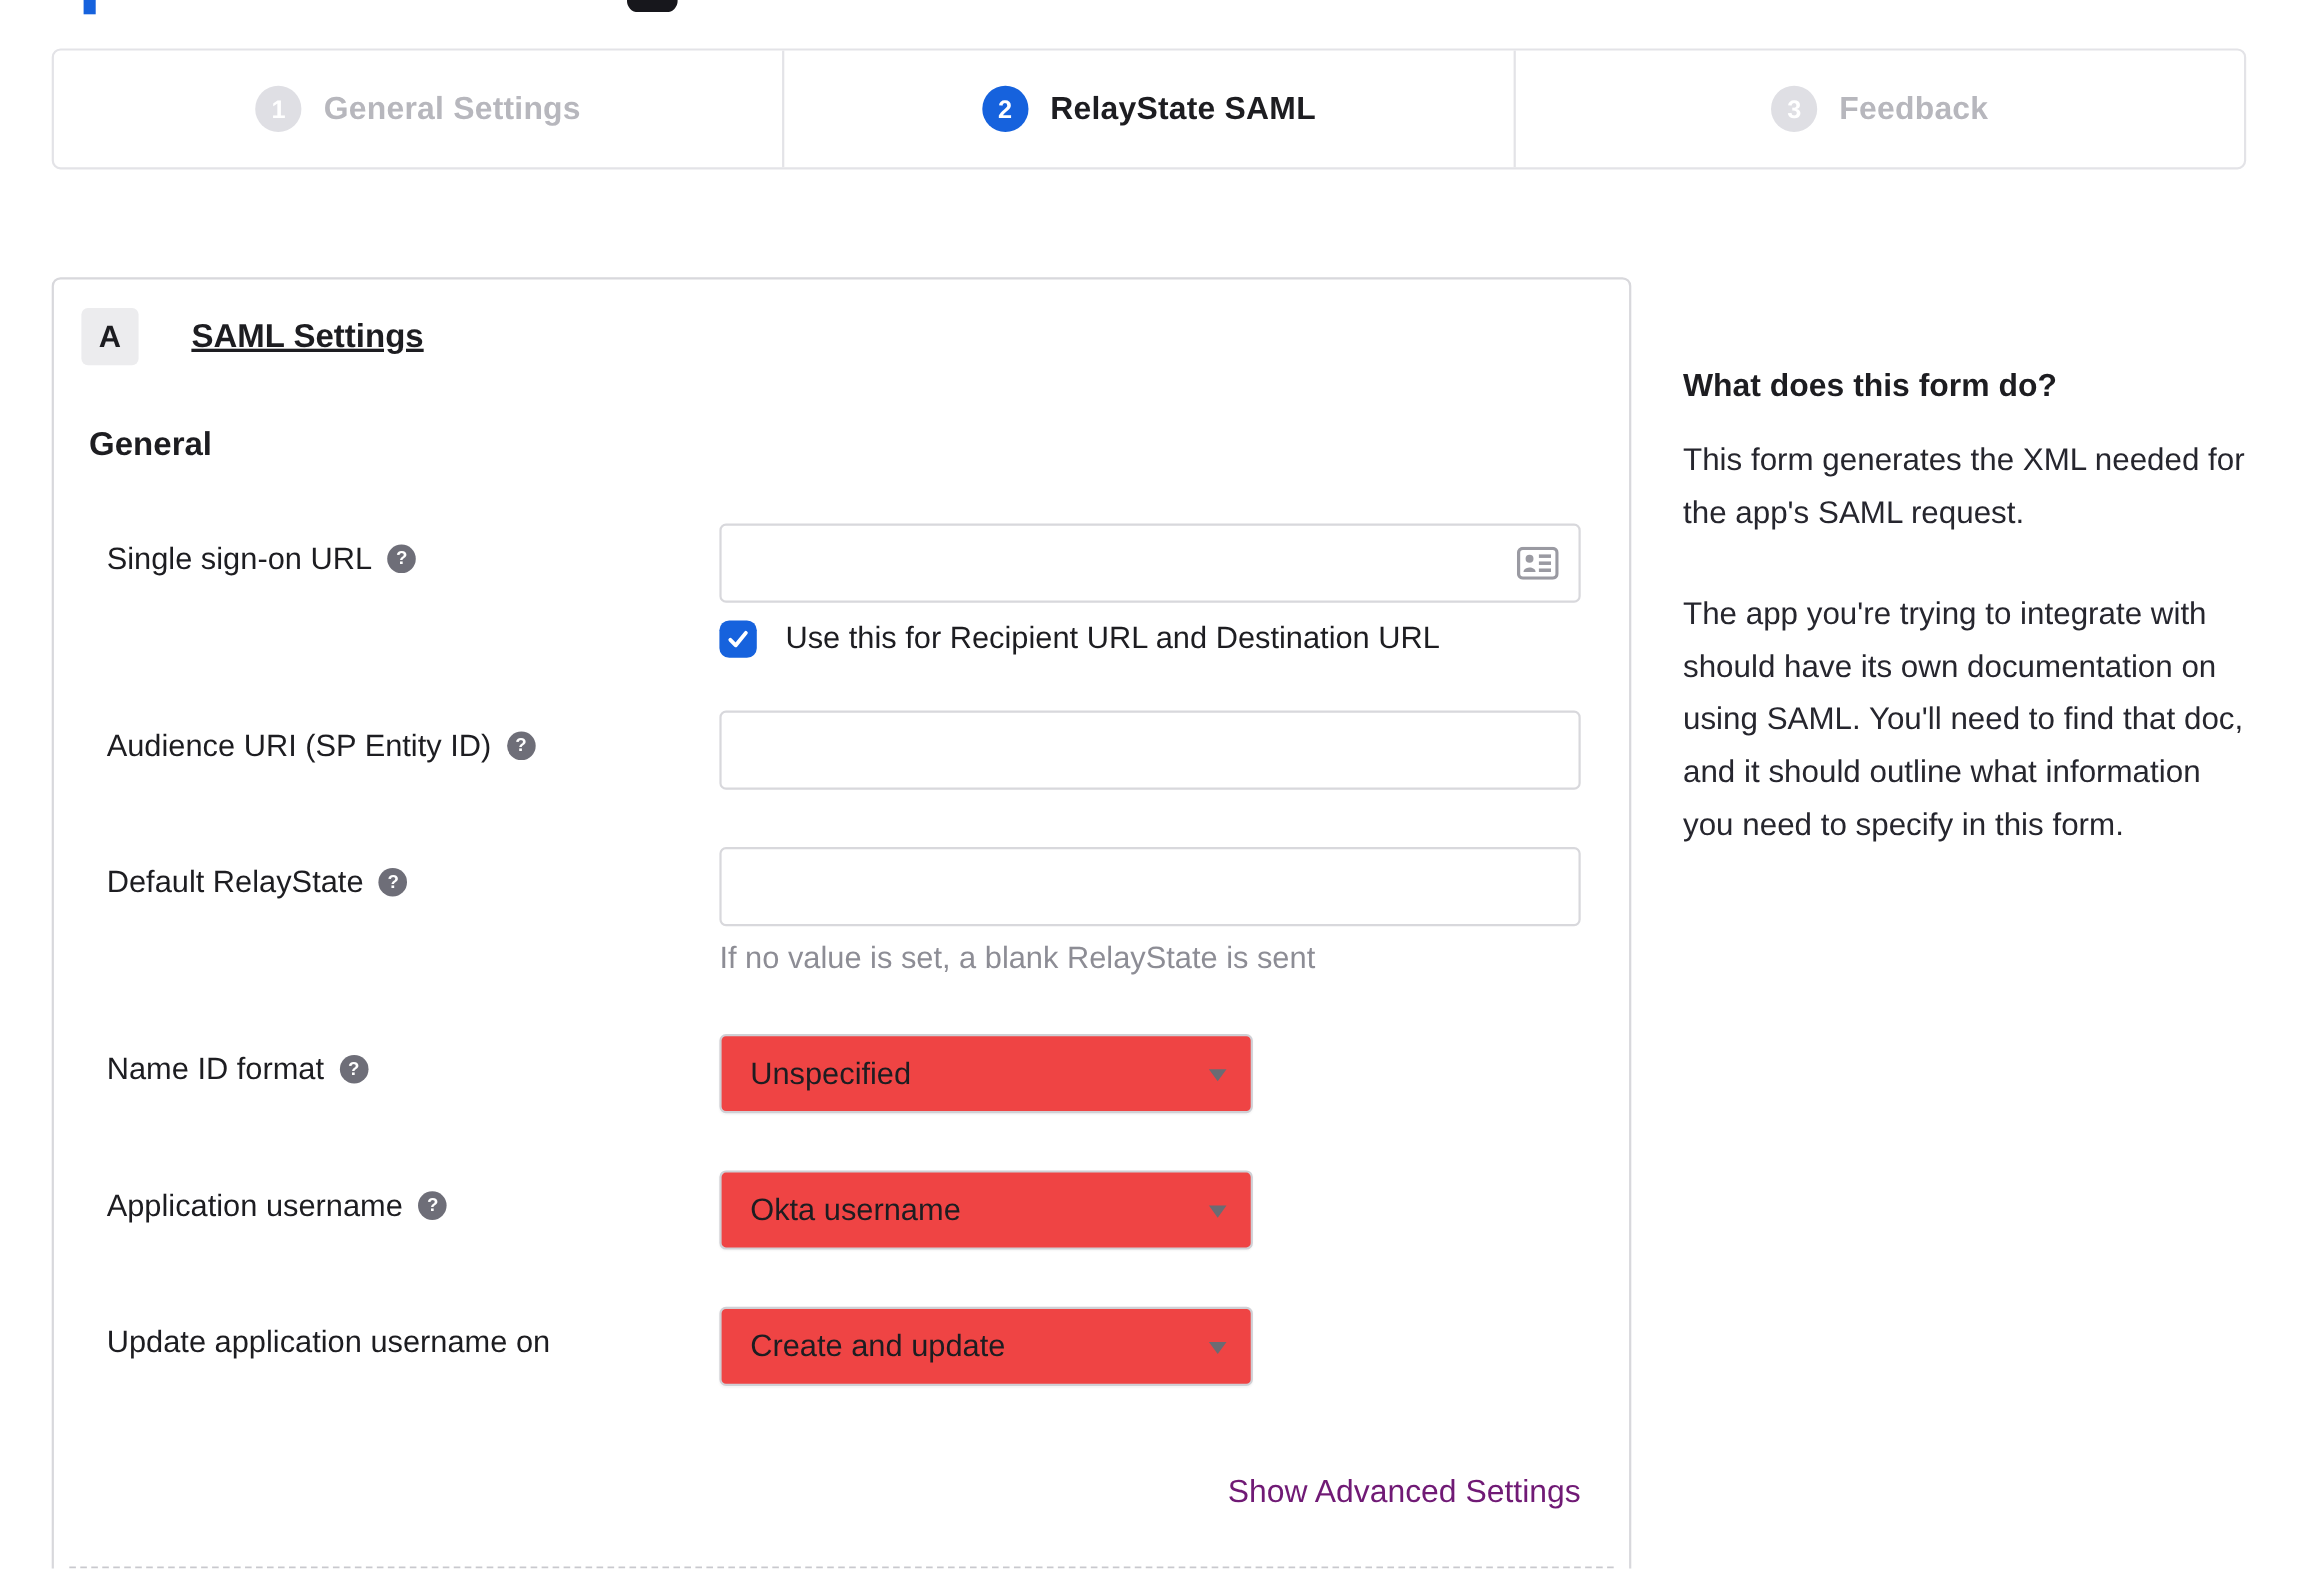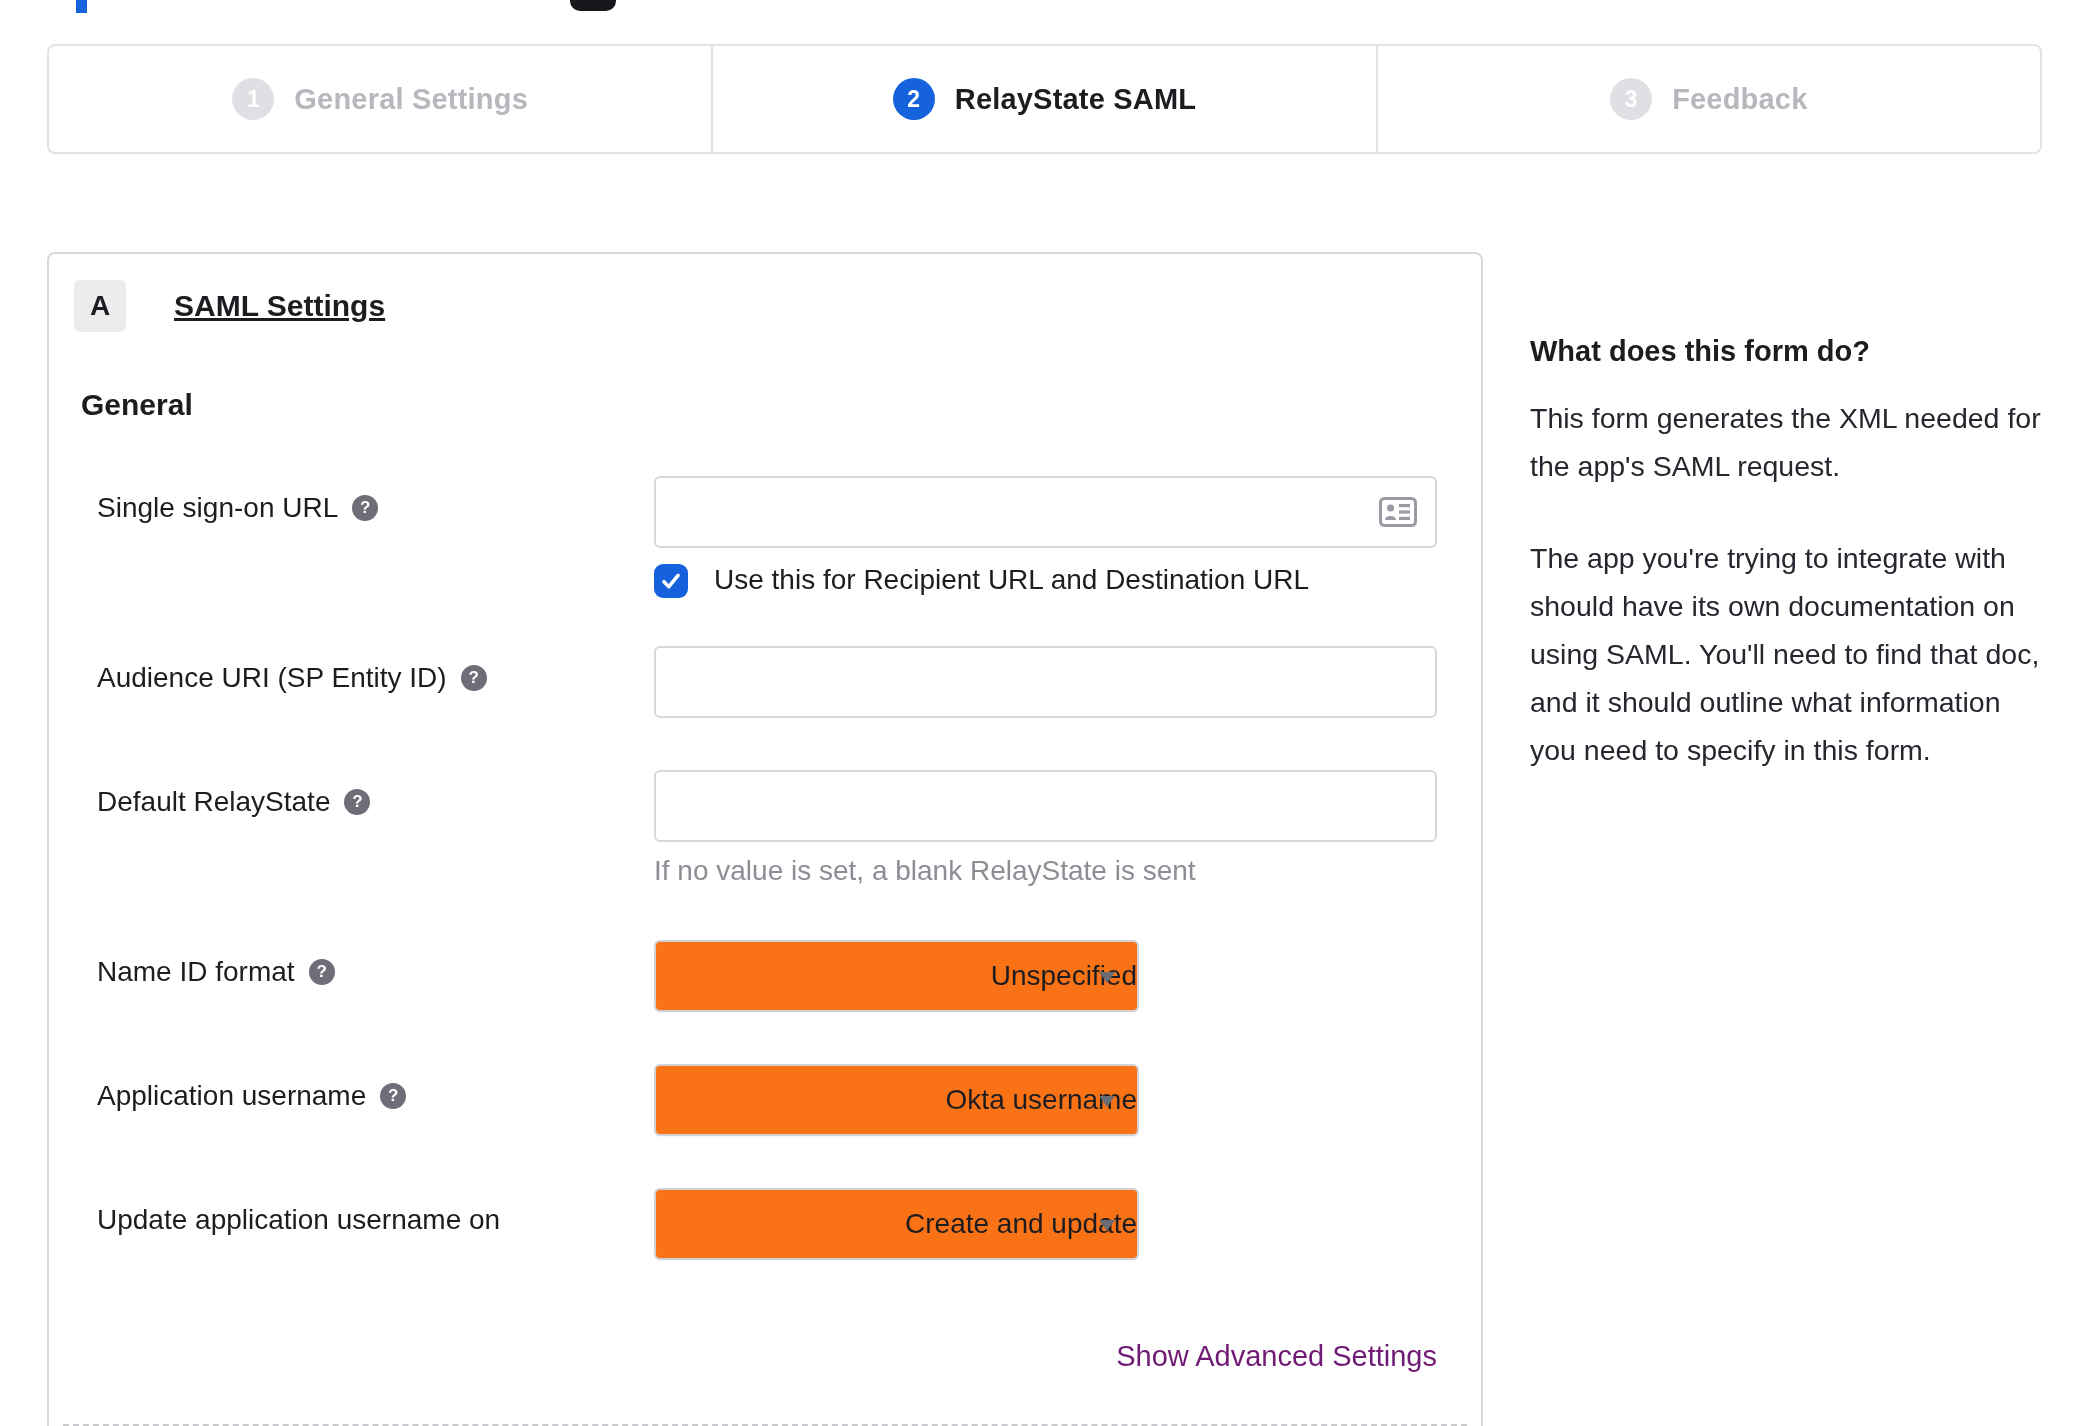--- a/index.html
+++ b/index.html
@@ -49,22 +49,22 @@
   .input-icon { position:absolute; right:20px; top:21px; width:38px; height:30px; }
 
   .checkbox-row { margin-top:16px; display:flex; align-items:flex-start; }
   .checkbox { width:34px; height:34px; border-radius:9px; background:#1662dd; display:flex;
               align-items:center; justify-content:center; cursor:pointer; flex:none; }
   .checkbox-label { margin-left:26px; font-size:28px; }
 
   .hint { margin-top:14px; font-size:28px; color:#8d8d95; line-height:30px; }
 
   .select { position:relative; width:485px; height:72px; border:2px solid #d0d0d5; border-radius:6px;
-            background:#f97316; display:flex; align-items:center; padding-left:26px; font-size:28px;
-            cursor:pointer; box-shadow:0 1px 2px rgba(0,0,0,0.04);justify-content:flex-end; }
+            background:#ef4444; display:flex; align-items:center; padding-left:26px; font-size:28px;
+            cursor:pointer; box-shadow:0 1px 2px rgba(0,0,0,0.04); }
   .caret { position:absolute; right:22px; top:30px; width:0; height:0;
            border-left:8px solid transparent; border-right:8px solid transparent;
            border-top:11px solid #6b6b73; }
 
   .advanced-row { width:1340px; text-align:right; margin-top:80px; }
   .advanced-link { color:#701a75; font-size:29px; text-decoration:none; cursor:pointer;margin-left:36px; }
 
   .dashed-divider { position:absolute; left:14px; right:14px; top:1170px;
                     border-top:2px dashed #c9c9ce; }
 

